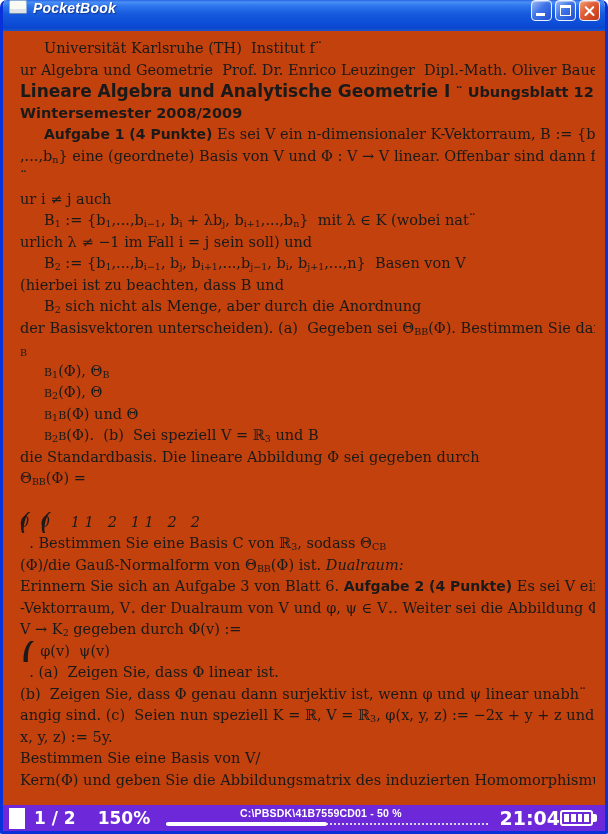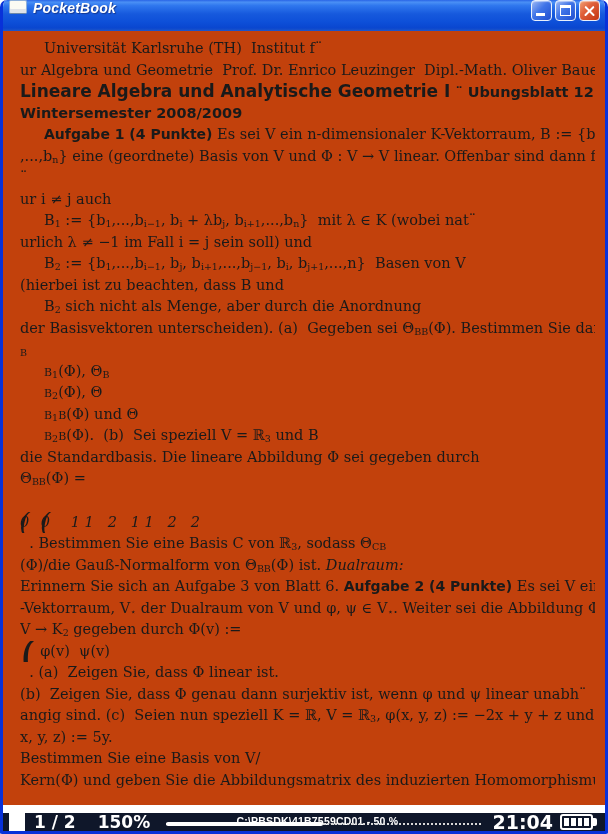--- a/index.html
+++ b/index.html
@@ -35,29 +35,29 @@
   .sg-s { font-size:9.5px; vertical-align:-2px; }
   .sg-m { font-size:11px; }
   .sg-i { font-style:italic; }
   .sg-b { font-family:"DejaVu Sans","Liberation Sans",sans-serif; font-weight:bold; font-size:14px; }
   .sg-t1 { font-family:"DejaVu Sans","Liberation Sans",sans-serif; font-weight:bold; font-size:17px;text-align:center; }
   .sg-t2 { font-family:"DejaVu Sans","Liberation Sans",sans-serif; font-weight:bold; font-size:14.5px; }
   .sg-big { font-size:28px; line-height:0; vertical-align:-5px; margin-left:-10px; margin-right:6px; font-weight:200; }
   .sg-huge { font-size:44px; line-height:0; vertical-align:-17px; margin-right:3px; font-weight:200; }
 
   
-  .statusbar { position:absolute; left:0; right:0; bottom:0; height:18px; background:#0f172a; display:flex; align-items:center; color:#fff; }
+  .statusbar { position:absolute; left:0; right:0; bottom:0; height:26px; background:#6d28d9; display:flex; align-items:center; color:#fff; }
   .menu-sq { width:16px; height:21px; background:#fff; margin:0 9px 0 6px; }
   .st-page { font-family:"DejaVu Sans",sans-serif; font-weight:bold; font-size:17px; }
   .st-zoom { font-family:"DejaVu Sans",sans-serif; font-weight:bold; font-size:17px; margin-left:22px; }
   .prog { flex:1; position:relative; height:100%; margin:0 12px 0 16px; }
   .prog-label { position:absolute; top:2px; left:0; right:12px; text-align:center; font-size:10.5px; font-weight:bold; font-family:"Liberation Sans",sans-serif; letter-spacing:0.2px; }
   .prog-track { position:absolute; bottom:6px; left:0; right:0; height:0; border-bottom:2px dotted #d8d8d8; }
   .prog-fill { position:absolute; bottom:5px; left:0; height:4px; background:#fff; border-radius:3px; }
-  .st-time { font-family:"DejaVu Sans",sans-serif; font-weight:bold; font-size:19px; margin-right:7px; }
+  .st-time { font-family:"DejaVu Sans",sans-serif; font-weight:bold; font-size:19px; }
   .battery { position:relative; width:33px; height:16px; border:2px solid #fff; border-radius:3px; display:flex; gap:2px; padding:2px; margin-right:12px; }
   .batt-bar { flex:1; background:#fff; }
   .batt-nub { position:absolute; right:-6px; top:2px; width:4px; height:8px; background:#fff; border-radius:0 2px 2px 0; }
 </style>
 </head>
 <body>
 
 <div class="window">
 
   <div class="titlebar">

